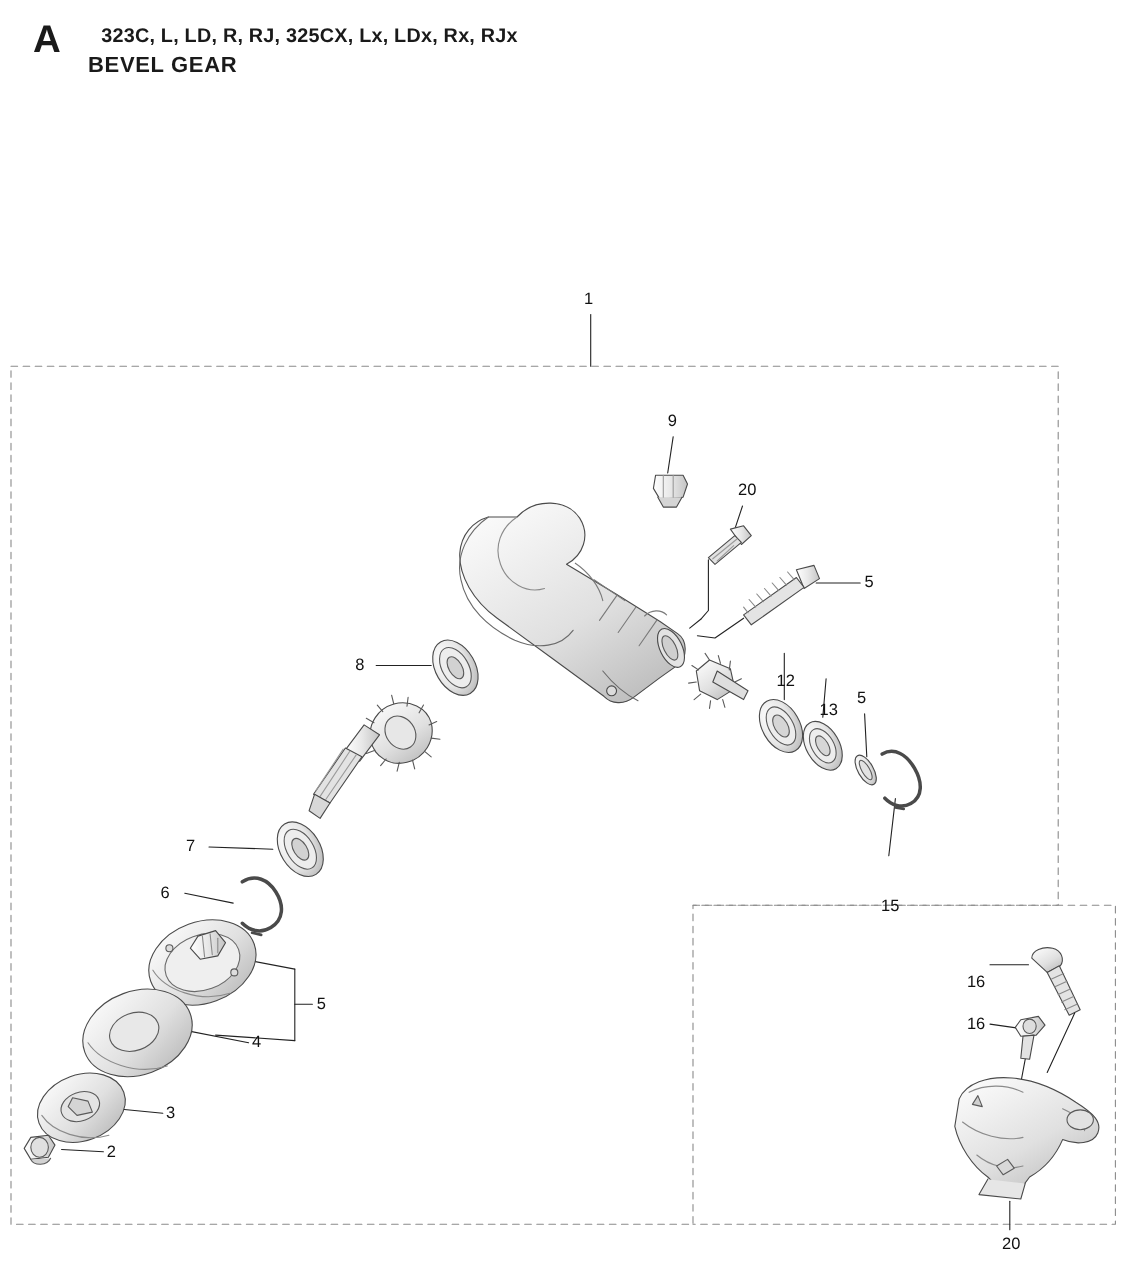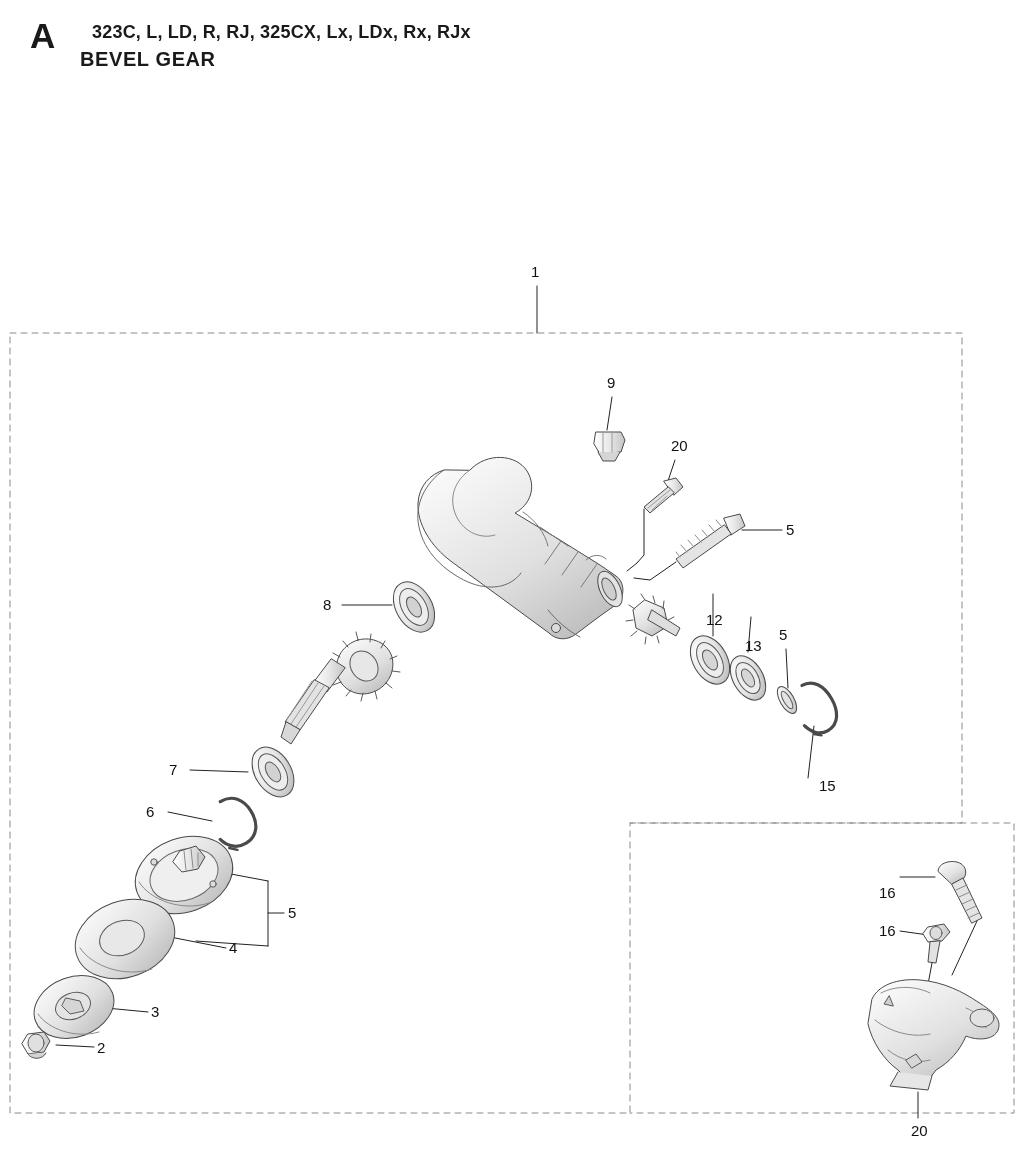--- a/index.html
+++ b/index.html
@@ -392,18 +392,18 @@
   <div class="callout" style="left:288px; top:905px;">5</div>
   <div class="callout" style="left:146px; top:804px;">6</div>
   <div class="callout" style="left:169px; top:762px;">7</div>
   <div class="callout" style="left:323px; top:597px;">8</div>
   <div class="callout" style="left:607px; top:375px;">9</div>
   <div class="callout" style="left:671px; top:438px;">20</div>
   <div class="callout" style="left:786px; top:522px;">5</div>
   <div class="callout" style="left:706px; top:572px;margin-top:40px;">12</div>
   <div class="callout" style="left:745px; top:595px;margin-top:43px;">13</div>
   <div class="callout" style="left:779px; top:627px;">5</div>
-  <div class="callout" style="left:801px; top:778px;margin-left:18px;">15</div>
+  <div class="callout" style="left:801px; top:816px;">15</div>
   <div class="callout" style="left:879px; top:869px;margin-top:16px;">16</div>
   <div class="callout" style="left:879px; top:923px;">16</div>
   <div class="callout" style="left:911px; top:1123px;">20</div>
 
 </div>
 
 </body></html>

